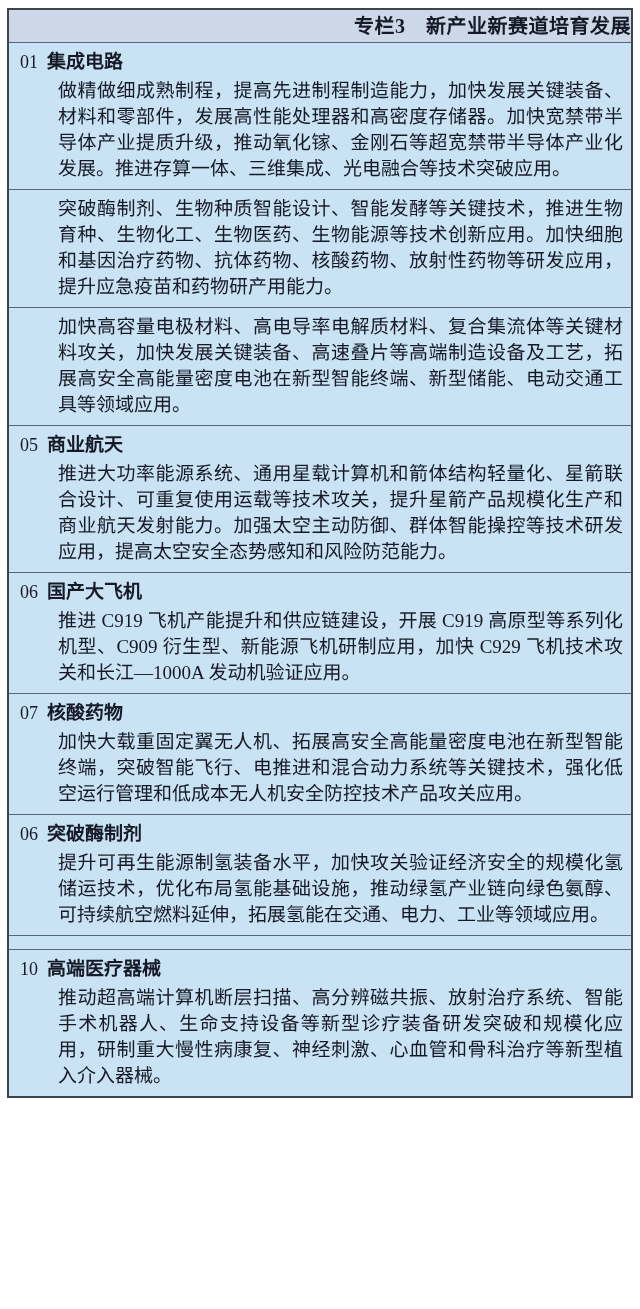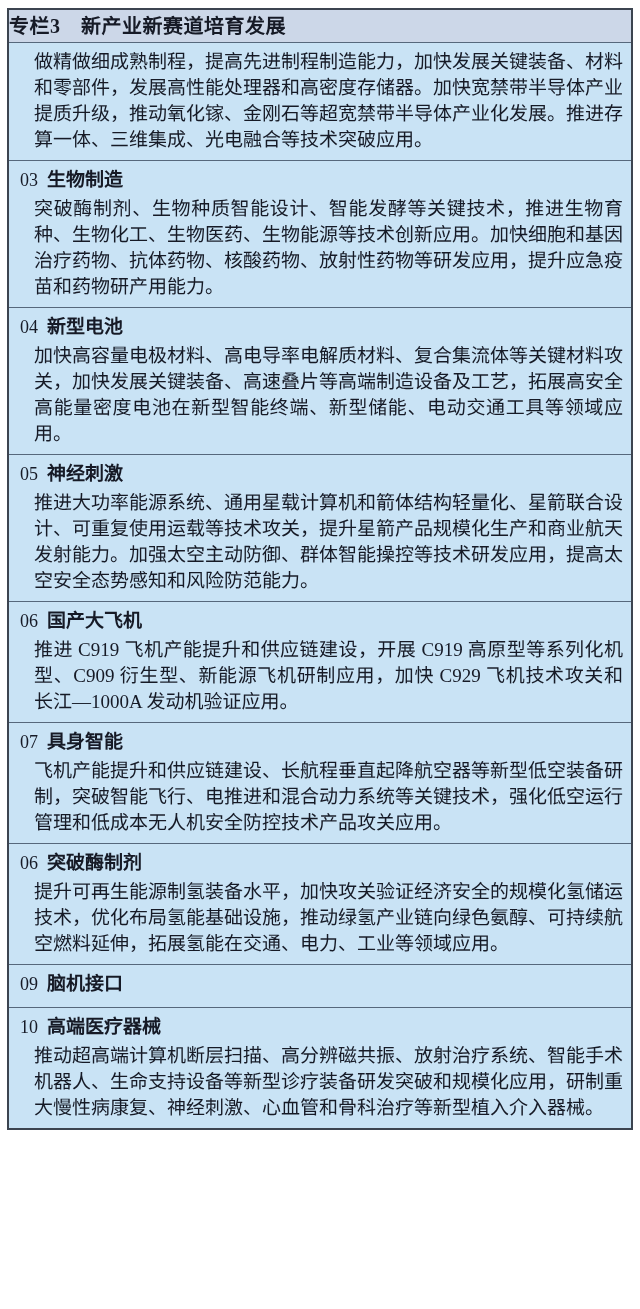--- a/index.html
+++ b/index.html
@@ -18,21 +18,21 @@
     color:var(--ink);
   }
   .page{padding:8px 7px 8px 7px;}
   .panel{
     border:2px solid var(--border);
     background:var(--body-bg);
   }
   .panel-title{
     background:var(--title-bg);
     border-bottom:1px solid var(--rule);
-    text-align:left;
+    text-align:right;
     font-weight:bold;
     font-size:20px;
     line-height:32px;
     letter-spacing:.5px;
   }
   .row{
     padding:6px 8px 7px 0;
     border-top:1px solid var(--rule);
   }
   .row:first-child{border-top:none;}
@@ -45,92 +45,84 @@
   .num{
     flex:0 0 38px;
     padding-left:11px;
     font-size:18px;
   }
   .head{
     font-weight:bold;
     font-size:19px;
   }
   .row-body{
-    margin-left:25px;
+    margin-left:49px;
     font-size:19px;
     line-height:26px;
     text-align:justify;
     text-justify:inter-ideograph;
   }
 </style>
 </head>
 <body>
 
 <div class="page">
   <section class="panel">
     <header class="panel-title">专栏3　新产业新赛道培育发展</header>
     <div id="rows">
   <article class="row">
+    <div class="row-head">
+      <span class="num">01</span>
+      <span class="head">集成电路</span>
+    </div>
     <p class="row-body">做精做细成熟制程，提高先进制程制造能力，加快发展关键装备、材料和零部件，发展高性能处理器和高密度存储器。加快宽禁带半导体产业提质升级，推动氧化镓、金刚石等超宽禁带半导体产业化发展。推进存算一体、三维集成、光电融合等技术突破应用。</p>
   </article>
 
 
   <article class="row">
-    <div class="row-head">
-      <span class="num">03</span>
-      <span class="head">生物制造</span>
-    </div>
     <p class="row-body">突破酶制剂、生物种质智能设计、智能发酵等关键技术，推进生物育种、生物化工、生物医药、生物能源等技术创新应用。加快细胞和基因治疗药物、抗体药物、核酸药物、放射性药物等研发应用，提升应急疫苗和药物研产用能力。</p>
   </article>
 
   <article class="row">
-    <div class="row-head">
-      <span class="num">04</span>
-      <span class="head">新型电池</span>
-    </div>
     <p class="row-body">加快高容量电极材料、高电导率电解质材料、复合集流体等关键材料攻关，加快发展关键装备、高速叠片等高端制造设备及工艺，拓展高安全高能量密度电池在新型智能终端、新型储能、电动交通工具等领域应用。</p>
   </article>
 
   <article class="row">
     <div class="row-head">
       <span class="num">05</span>
-      <span class="head">神经刺激</span>
+      <span class="head">商业航天</span>
     </div>
     <p class="row-body">推进大功率能源系统、通用星载计算机和箭体结构轻量化、星箭联合设计、可重复使用运载等技术攻关，提升星箭产品规模化生产和商业航天发射能力。加强太空主动防御、群体智能操控等技术研发应用，提高太空安全态势感知和风险防范能力。</p>
   </article>
 
   <article class="row">
     <div class="row-head">
       <span class="num">06</span>
       <span class="head">国产大飞机</span>
     </div>
     <p class="row-body">推进 C919 飞机产能提升和供应链建设，开展 C919 高原型等系列化机型、C909 衍生型、新能源飞机研制应用，加快 C929 飞机技术攻关和长江—1000A 发动机验证应用。</p>
   </article>
 
   <article class="row">
     <div class="row-head">
       <span class="num">07</span>
-      <span class="head">具身智能</span>
+      <span class="head">核酸药物</span>
     </div>
-    <p class="row-body">飞机产能提升和供应链建设、长航程垂直起降航空器等新型低空装备研制，突破智能飞行、电推进和混合动力系统等关键技术，强化低空运行管理和低成本无人机安全防控技术产品攻关应用。</p>
+    <p class="row-body">加快大载重固定翼无人机、拓展高安全高能量密度电池在新型智能终端，突破智能飞行、电推进和混合动力系统等关键技术，强化低空运行管理和低成本无人机安全防控技术产品攻关应用。</p>
   </article>
 
   <article class="row">
     <div class="row-head">
       <span class="num">06</span>
       <span class="head">突破酶制剂</span>
     </div>
     <p class="row-body">提升可再生能源制氢装备水平，加快攻关验证经济安全的规模化氢储运技术，优化布局氢能基础设施，推动绿氢产业链向绿色氨醇、可持续航空燃料延伸，拓展氢能在交通、电力、工业等领域应用。</p>
   </article>
 
   <article class="row">
-    <div class="row-head">
-      <span class="num">09</span>
-      <span class="head">脑机接口</span>
-    </div>
   </article>
 
   <article class="row">
     <div class="row-head">
       <span class="num">10</span>
       <span class="head">高端医疗器械</span>
     </div>
     <p class="row-body">推动超高端计算机断层扫描、高分辨磁共振、放射治疗系统、智能手术机器人、生命支持设备等新型诊疗装备研发突破和规模化应用，研制重大慢性病康复、神经刺激、心血管和骨科治疗等新型植入介入器械。</p>
   </article>
 </div>

